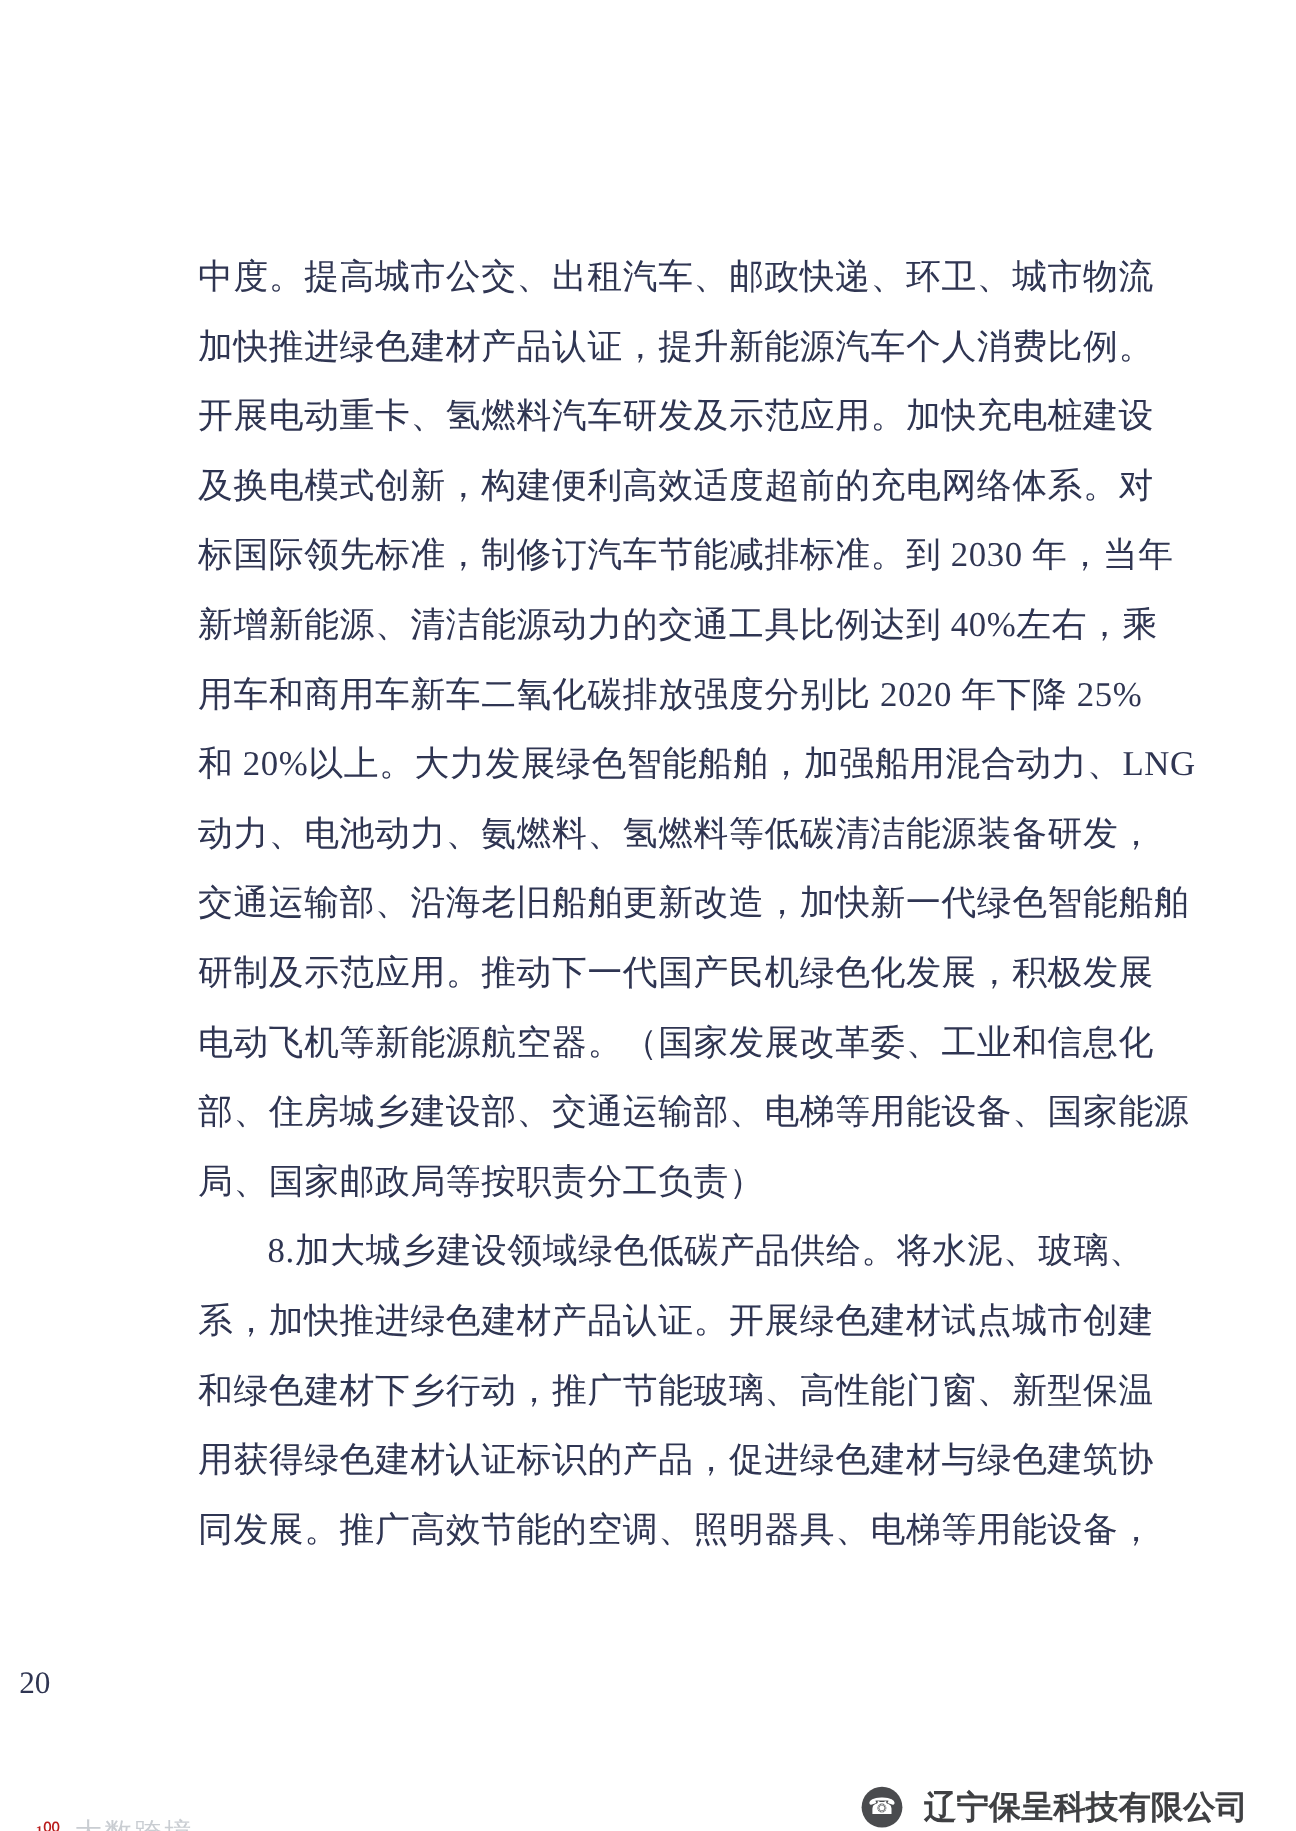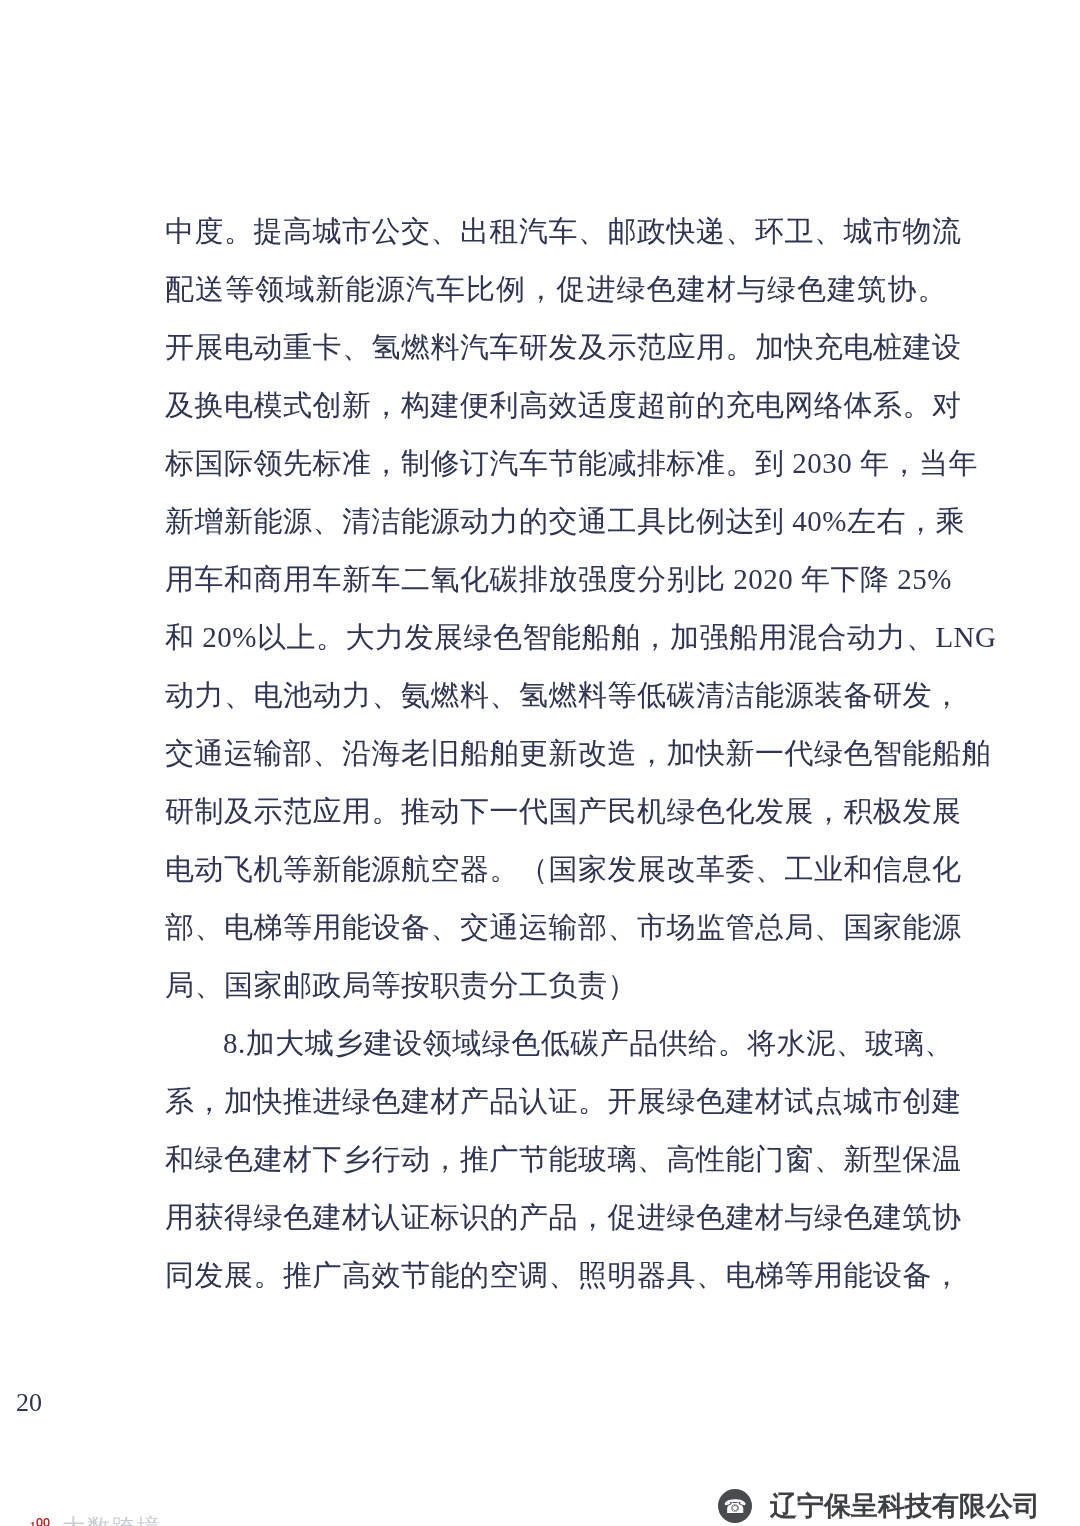--- a/index.html
+++ b/index.html
@@ -90,32 +90,32 @@
     font-family: Liberation Serif, serif;
   }
 </style>
 </head>
 <body>
 
 <div class="page">
 
   <div class="body-text">
       <div class="line">中度。提高城市公交、出租汽车、邮政快递、环卫、城市物流</div>
-      <div class="line">配送等领域新能源汽车比例，促进绿色建材与绿色建筑协。</div>
+      <div class="line">加快推进绿色建材产品认证，提升新能源汽车个人消费比例。</div>
       <div class="line">开展电动重卡、氢燃料汽车研发及示范应用。加快充电桩建设</div>
       <div class="line">及换电模式创新，构建便利高效适度超前的充电网络体系。对</div>
       <div class="line">标国际领先标准，制修订汽车节能减排标准。到 2030 年，当年</div>
       <div class="line">新增新能源、清洁能源动力的交通工具比例达到 40%左右，乘</div>
       <div class="line">用车和商用车新车二氧化碳排放强度分别比 2020 年下降 25%</div>
       <div class="line">和 20%以上。大力发展绿色智能船舶，加强船用混合动力、LNG</div>
       <div class="line">动力、电池动力、氨燃料、氢燃料等低碳清洁能源装备研发，</div>
       <div class="line">交通运输部、沿海老旧船舶更新改造，加快新一代绿色智能船舶</div>
       <div class="line">研制及示范应用。推动下一代国产民机绿色化发展，积极发展</div>
       <div class="line">电动飞机等新能源航空器。（国家发展改革委、工业和信息化</div>
-      <div class="line">部、电梯等用能设备、交通运输部、市场监管总局、国家能源</div>
+      <div class="line">部、住房城乡建设部、交通运输部、电梯等用能设备、国家能源</div>
       <div class="line para-end">局、国家邮政局等按职责分工负责）</div>
       <div class="line indent">8.加大城乡建设领域绿色低碳产品供给。将水泥、玻璃、</div>
       <div class="line">系，加快推进绿色建材产品认证。开展绿色建材试点城市创建</div>
       <div class="line">和绿色建材下乡行动，推广节能玻璃、高性能门窗、新型保温</div>
       <div class="line">用获得绿色建材认证标识的产品，促进绿色建材与绿色建筑协</div>
       <div class="line">同发展。推广高效节能的空调、照明器具、电梯等用能设备，</div>
     </div>
 
   <div class="page-number">20</div>
 

